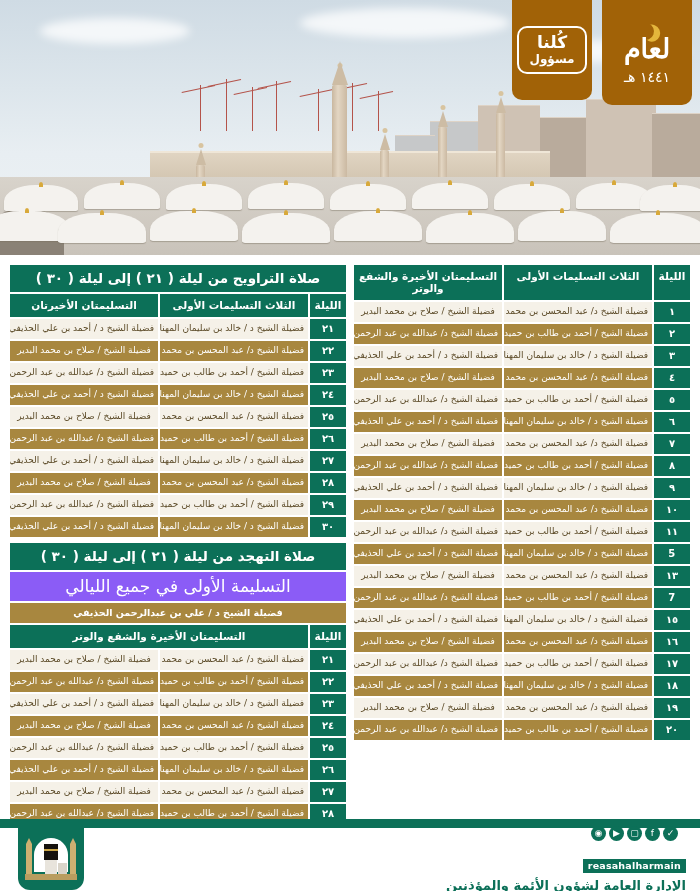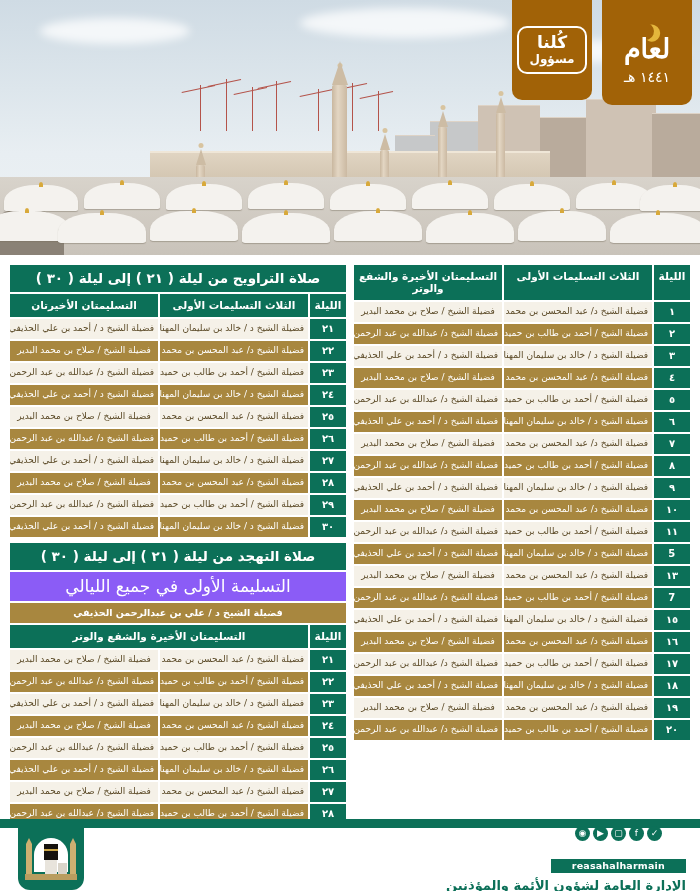--- a/index.html
+++ b/index.html
@@ -161,21 +161,21 @@
   }
   .socialbox { display:flex; flex-direction:column; align-items:center; gap:2px; }
   .socialrow { display:flex; gap: 3px; }
   .sico {
     width: 15px; height: 15px; border-radius: 50%; background:#0c7058;
     color:#fff; font-size: 9px; display:flex; align-items:center; justify-content:center;
     font-family: "DejaVu Sans", sans-serif; line-height:1;
   }
   .handle {
     background:#0c7058; color:#fff; font-size: 9.5px; font-weight: bold;
-    padding: 1px 21px 2px; direction: ltr; letter-spacing:.2px;margin-top:16px;
+    padding: 1px 5px 2px; direction: ltr; letter-spacing:.2px;margin-top:16px;
   }
   .dept { color:#0c7058; font-size: 13px; font-weight: bold; margin-top: 5px; }
   .emblem {
     width: 66px; height: 62px; background:#0c7058; border-radius: 0 0 12px 12px;
     position: relative; align-self: flex-start;
     display:flex; align-items:center; justify-content:center;
   }
   .emb-inner {
     width: 52px; height: 46px; position: relative;
   }

